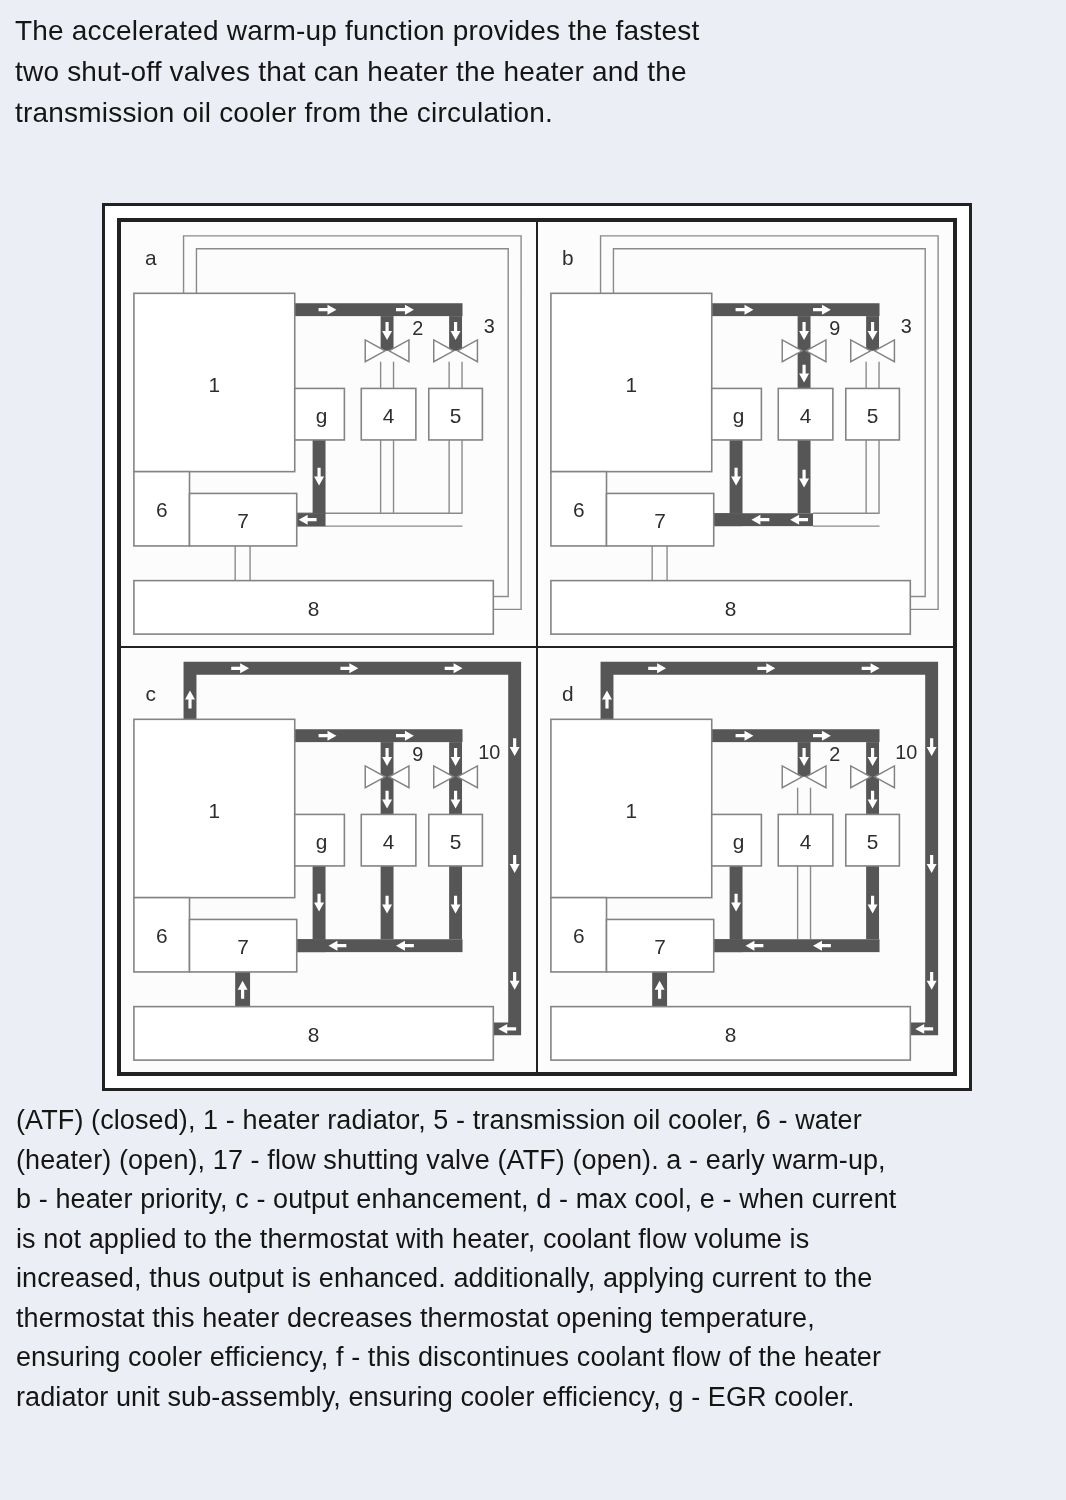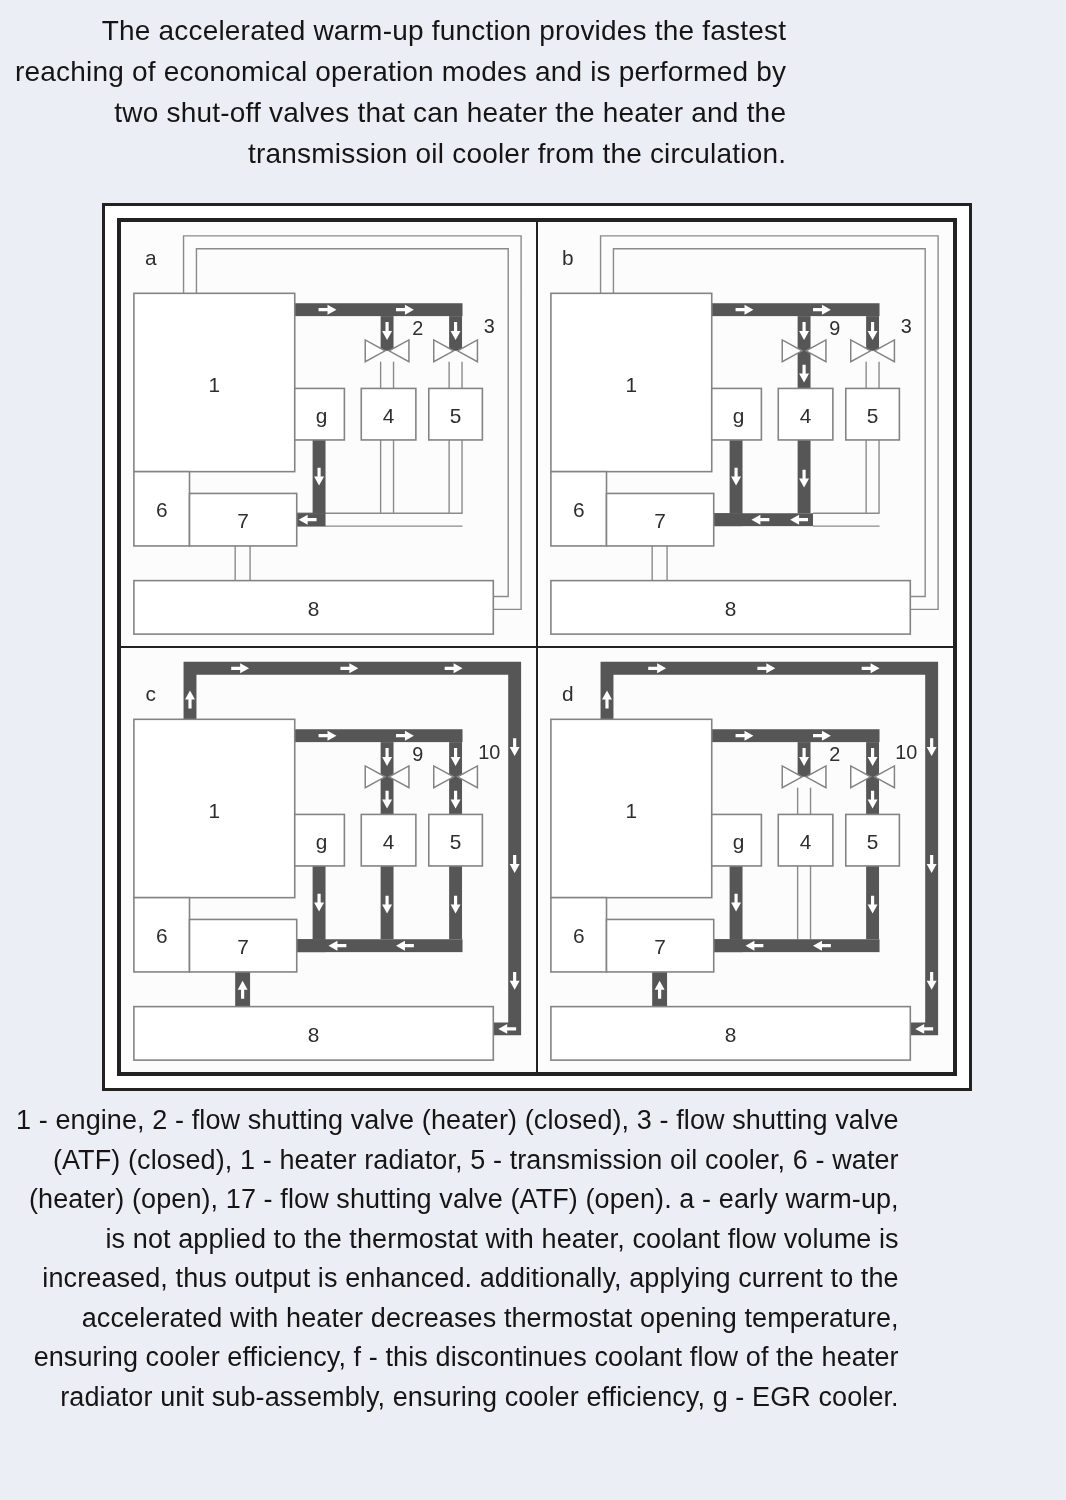--- a/index.html
+++ b/index.html
@@ -5,21 +5,21 @@
   html,body { margin:0; padding:0; }
   body {
     width:1066px; height:1500px; position:relative;
     background:#eceef5;
     font-family:"Liberation Sans","DejaVu Sans",sans-serif;
     overflow:hidden;
   }
   .text-block { position:absolute; color:#151515; }
   .intro { left:15px; top:10px; font-size:28px; line-height:41px; letter-spacing:0.2px; }
   .legend { left:16px; top:1101px; font-size:27px; line-height:39.5px; letter-spacing:0.1px; }
-  .tline { white-space:nowrap;text-align:right; }
+  .tline { white-space:nowrap; }
   .diagram {
     position:absolute; left:102px; top:203px; width:870px; height:888px;
     background:#ffffff; border:3px solid #222; box-sizing:border-box;
   }
   .panels {
     position:absolute; left:12px; top:12px; right:12px; bottom:12px;
     border:3px solid #222;
     display:grid; grid-template-columns:1fr 1fr; grid-template-rows:1fr 1fr;
   }
   .panel {
@@ -28,21 +28,20 @@
   .panel svg { position:absolute; left:0; top:0; width:100%; height:100%; display:block; }
   .panel text { font-family:"Liberation Sans","DejaVu Sans",sans-serif; }
 </style>
 </head>
 <body>
 
 <div>
 
   <div class="text-block intro">
     <div class="tline">The accelerated warm-up function provides the fastest</div>
-    <div class="tline">reaching of economical operation modes and is performed by</div>
     <div class="tline">two shut-off valves that can heater the heater and the</div>
     <div class="tline">transmission oil cooler from the circulation.</div>
   </div>
 
   <div class="diagram">
     <div class="panels">
       <div class="panel" id="panel-0">
           <svg viewBox="0 0 418 428" preserveAspectRatio="none">
             <polyline points="63,72 63,14 403,14 403,391 375,391" fill="none" stroke="#8a8a8a" stroke-width="1.4"></polyline>
             <polyline points="76,72 76,27 390,27 390,378 375,378" fill="none" stroke="#8a8a8a" stroke-width="1.4"></polyline>
@@ -251,23 +250,23 @@
             <polygon points="398.1,209.0 398.1,218.0 401.5,218.0 396.5,227.0 391.5,218.0 394.9,218.0 394.9,209.0" fill="#ffffff"></polygon>
             <polygon points="398.1,327.0 398.1,336.0 401.5,336.0 396.5,345.0 391.5,336.0 394.9,336.0 394.9,327.0" fill="#ffffff"></polygon>
             <polygon points="398.0,386.1 389.0,386.1 389.0,389.5 380.0,384.5 389.0,379.5 389.0,382.9 398.0,382.9" fill="#ffffff"></polygon>
             <polygon points="120.9,354.0 120.9,345.0 117.5,345.0 122.5,336.0 127.5,345.0 124.1,345.0 124.1,354.0" fill="#ffffff"></polygon>
           </svg>
         </div>
     </div>
   </div>
 
   <div class="text-block legend">
-    <div class="tline">1 - engine, 2 - flow shutting valve (heater) (closed), 3 - flow shutting valve</div>
     <div class="tline">(ATF) (closed), 1 - heater radiator, 5 - transmission oil cooler, 6 - water</div>
     <div class="tline">(heater) (open), 17 - flow shutting valve (ATF) (open). a - early warm-up,</div>
+    <div class="tline">b - heater priority, c - output enhancement, d - max cool, e - when current</div>
     <div class="tline">is not applied to the thermostat with heater, coolant flow volume is</div>
     <div class="tline">increased, thus output is enhanced. additionally, applying current to the</div>
-    <div class="tline">accelerated with heater decreases thermostat opening temperature,</div>
+    <div class="tline">thermostat this heater decreases thermostat opening temperature,</div>
     <div class="tline">ensuring cooler efficiency, f - this discontinues coolant flow of the heater</div>
     <div class="tline">radiator unit sub-assembly, ensuring cooler efficiency, g - EGR cooler.</div>
   </div>
 
 </div>
 
 </body></html>

